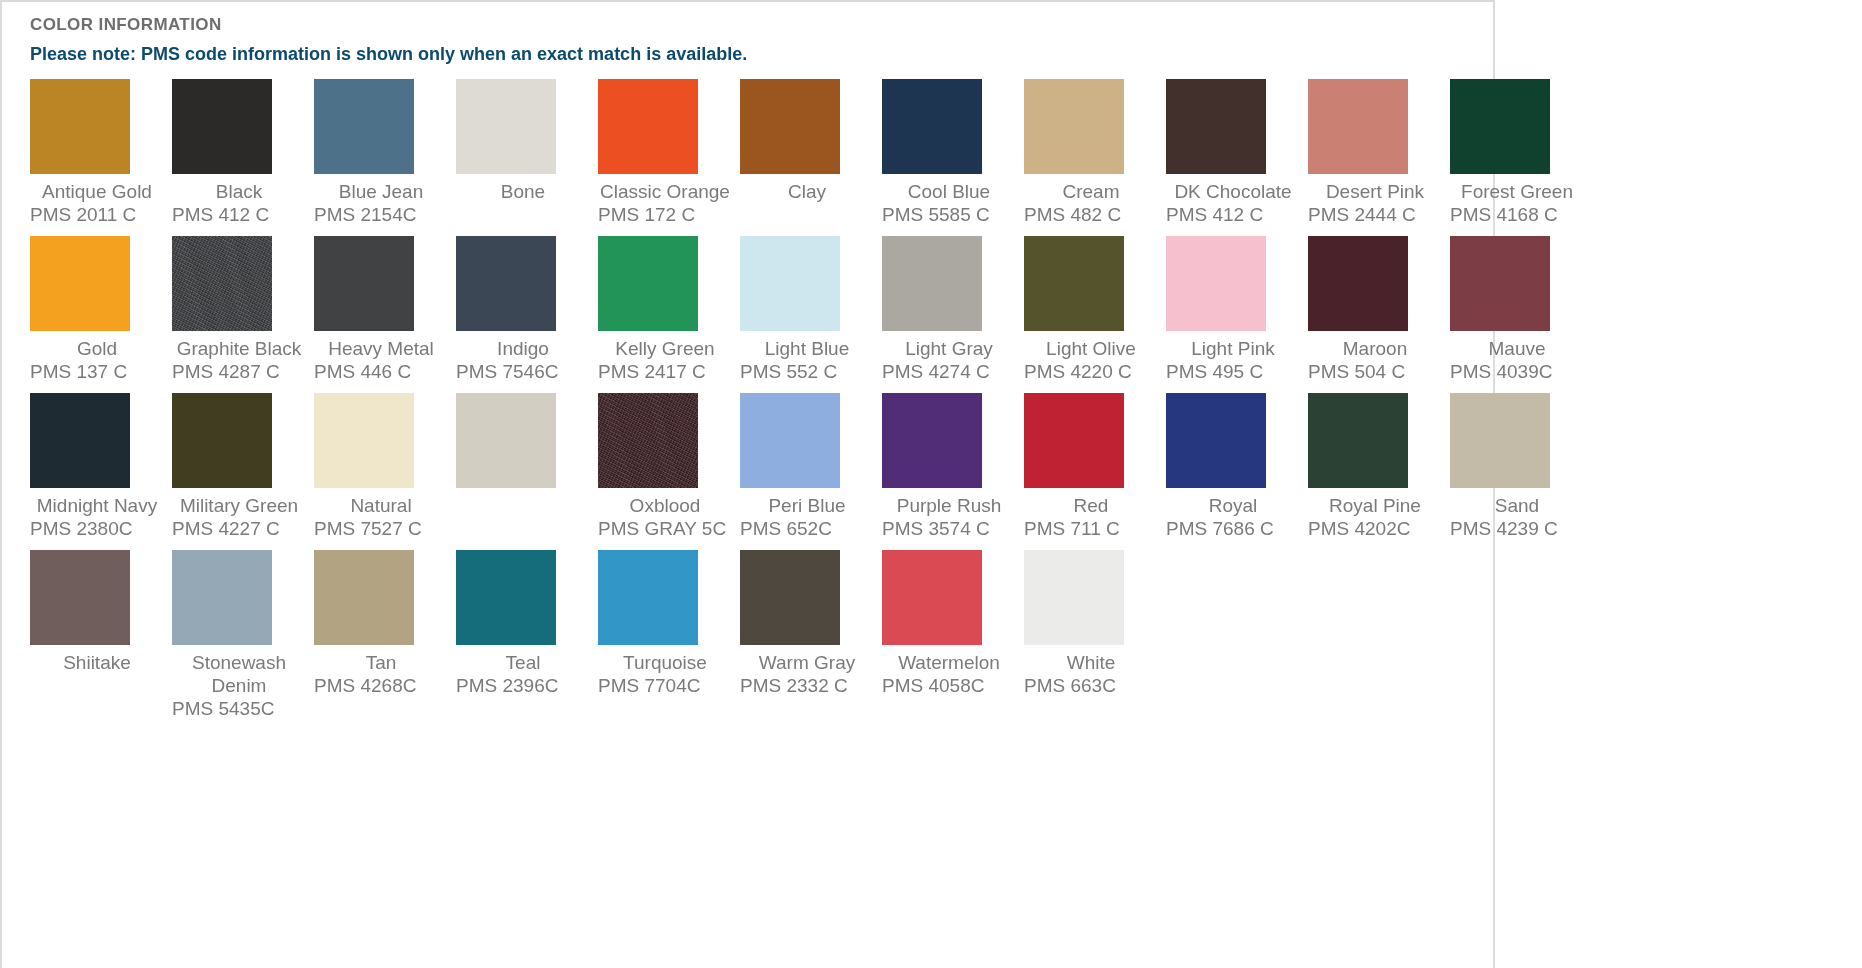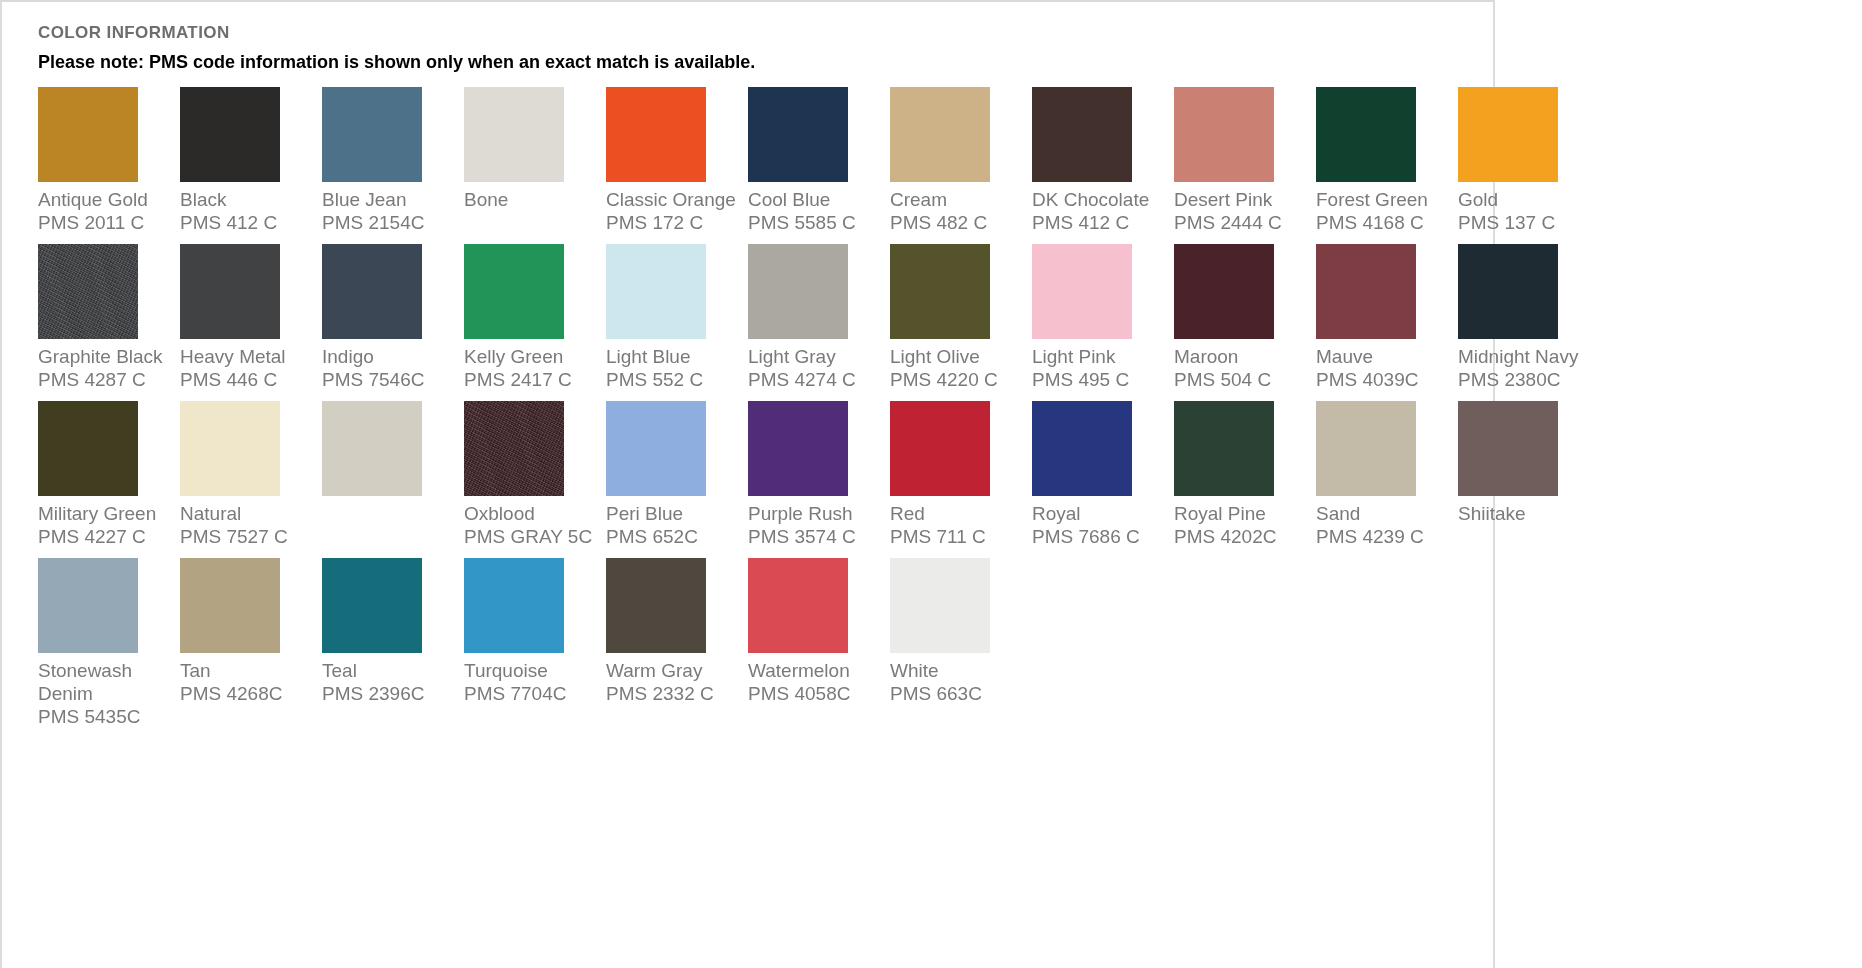--- a/index.html
+++ b/index.html
@@ -18,37 +18,37 @@
 
   
   .panel {
     position: relative;
     width: 1495px;
     height: 968px;
     background: #fff;
     border-top: 2px solid #d9d9d9;
     border-left: 2px solid #dcdcdc;
     border-right: 2px solid #dcdcdc;
-    padding: 12px;
+    padding: 4px;
   }
 
   .section-title {
     font-size: 17px;
     font-weight: bold;
     color: #6e6e6e;
     letter-spacing: 0.4px;
     padding: 8px 0 0 24px;
     margin: 0;
     line-height: 22px;
   }
 
   .note {
     font-size: 18px;
     font-weight: bold;
-    color: #000000;
+    color: #0c4a6e;
     padding: 6px 0 0 24px;
     margin: 0;
     line-height: 24px;
   }
 
   .grid {
     position: relative;
     margin-top: 13px;
     padding-left: 24px;
     display: grid;
@@ -81,21 +81,21 @@
       repeating-linear-gradient(113deg, rgba(255,255,255,0.18) 0 1px, rgba(0,0,0,0.16) 1px 2px, rgba(255,255,255,0.06) 2px 3px);
   }
 
   .labels {
     margin-top: 6px;
     font-size: 19px;
     line-height: 23px;
     color: #7a7a7a;
     font-family: "Liberation Sans", sans-serif;
   }
-  .cname { display: block; white-space: normal; }
+  .cname { display: block; white-space: normal; text-align: center; }
   .cpms  { display: block; white-space: normal; }
   .cpms:empty { display: none; }
 </style>
 </head>
 <body>
 
 <div class="panel">
 
   <h2 class="section-title">COLOR INFORMATION</h2>
 
@@ -130,20 +130,26 @@
         </div>
       </div>
       <div class="cell">
         <div class="swatch" style="background-color: rgb(236, 79, 34);"></div>
         <div class="labels">
           <span class="cname">Classic Orange</span>
           <span class="cpms">PMS 172 C</span>
         </div>
       </div>
       <div class="cell">
+        <div class="swatch" style="background-color: rgb(155, 86, 32);"></div>
+        <div class="labels">
+          <span class="cname">Clay</span>
+        </div>
+      </div>
+      <div class="cell">
         <div class="swatch" style="background-color: rgb(29, 53, 81);"></div>
         <div class="labels">
           <span class="cname">Cool Blue</span>
           <span class="cpms">PMS 5585 C</span>
         </div>
       </div>
       <div class="cell">
         <div class="swatch" style="background-color: rgb(205, 178, 136);"></div>
         <div class="labels">
           <span class="cname">Cream</span>

